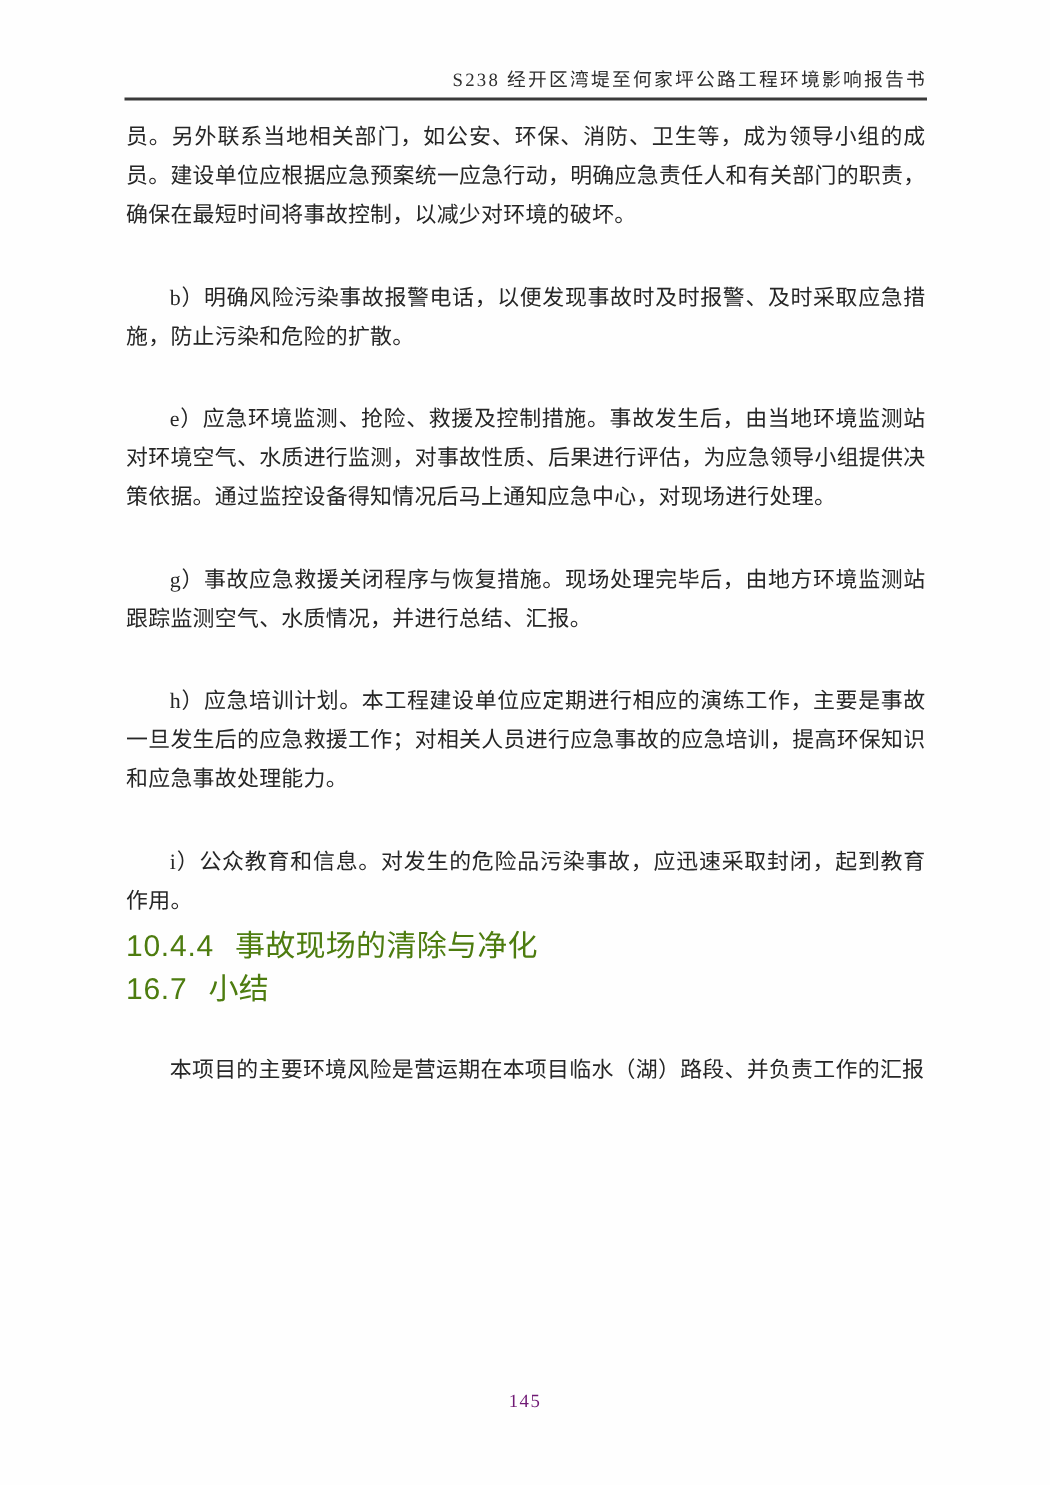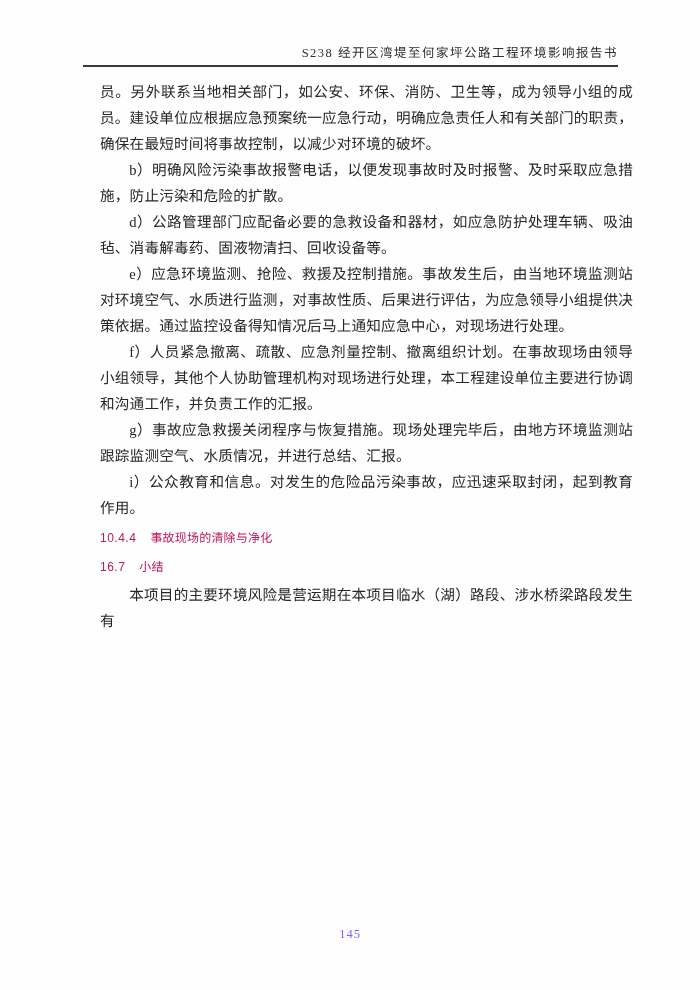--- a/index.html
+++ b/index.html
@@ -24,95 +24,95 @@
     text-align: right;
     font-size: 12.5px;
     letter-spacing: 1.5px;
     color: #2e2e2e;
     padding-bottom: 4px;
     border-bottom: 2px solid #3a3a3a;
   }
   .content {
     position: absolute;
     top: 79px;
-    left: 100px;
+    left: 84px;
     width: 533px;
     font-size: 14.6px;
     line-height: 26px;
     text-align: justify;
     text-justify: inter-ideograph;
     letter-spacing: 0.2px;
   }
   .content p {
     margin: 0;
   }
   .content p.indent {
     text-indent: 2em;
+    margin-top: 29px;
   }
   .sec-heading {
     font-family: "Liberation Sans", "DejaVu Sans", sans-serif;
     font-weight: 500;
-    font-size: 12px;
-    color: #be185d;
+    font-size: 20px;
+    color: #4d7c0f;
     margin: 5px 0 3px 0;
     line-height: 24px;
   }
   .sec-heading .sec-num {
     display: inline-block;
     margin-right: 14px;
     letter-spacing: 0.5px;
   }
   .page-footer {
     position: absolute;
     left: 0;
     right: 0;
     bottom: 48px;
     text-align: center;
     font-size: 12.5px;
-    color: #8b5cf6;
+    color: #701a75;
     letter-spacing: 1px;
   }
 </style>
 </head>
 <body>
 
 <div class="page">
 
   <div class="running-header">
     <span>S238 经开区湾堤至何家坪公路工程环境影响报告书</span>
   </div>
 
   <div class="content">
 
     <p>员。另外联系当地相关部门，如公安、环保、消防、卫生等，成为领导小组的成员。建设单位应根据应急预案统一应急行动，明确应急责任人和有关部门的职责，确保在最短时间将事故控制，以减少对环境的破坏。</p>
 
     <p class="indent">b）明确风险污染事故报警电话，以便发现事故时及时报警、及时采取应急措施，防止污染和危险的扩散。</p>
 
 
-    <p class="indent">d）公路管理部门应配备必要的急救设备和器材，如应急防护处理车辆、吸油毡、消毒解毒药、固液物清扫、回收设备等。</p>
 
     <p class="indent">e）应急环境监测、抢险、救援及控制措施。事故发生后，由当地环境监测站对环境空气、水质进行监测，对事故性质、后果进行评估，为应急领导小组提供决策依据。通过监控设备得知情况后马上通知应急中心，对现场进行处理。</p>
 
-    <p class="indent">f）人员紧急撤离、疏散、应急剂量控制、撤离组织计划。在事故现场由领导小组领导，其他个人协助管理机构对现场进行处理，本工程建设单位主要进行协调和沟通工作，并负责工作的汇报。</p>
 
     <p class="indent">g）事故应急救援关闭程序与恢复措施。现场处理完毕后，由地方环境监测站跟踪监测空气、水质情况，并进行总结、汇报。</p>
 
+    <p class="indent">h）应急培训计划。本工程建设单位应定期进行相应的演练工作，主要是事故一旦发生后的应急救援工作；对相关人员进行应急事故的应急培训，提高环保知识和应急事故处理能力。</p>
 
     <p class="indent">i）公众教育和信息。对发生的危险品污染事故，应迅速采取封闭，起到教育作用。</p>
 
     <div class="sec-heading">
       <span class="sec-num">10.4.4</span><span>事故现场的清除与净化</span>
     </div>
 
 
     <div class="sec-heading">
       <span class="sec-num">16.7</span><span>小结</span>
     </div>
 
-    <p class="indent">本项目的主要环境风险是营运期在本项目临水（湖）路段、涉水桥梁路段发生有</p>
+    <p class="indent">本项目的主要环境风险是营运期在本项目临水（湖）路段、并负责工作的汇报</p>
 
   </div>
 
   <div class="page-footer">
     <span>145</span>
   </div>
 
 </div>
 
 </body></html>

